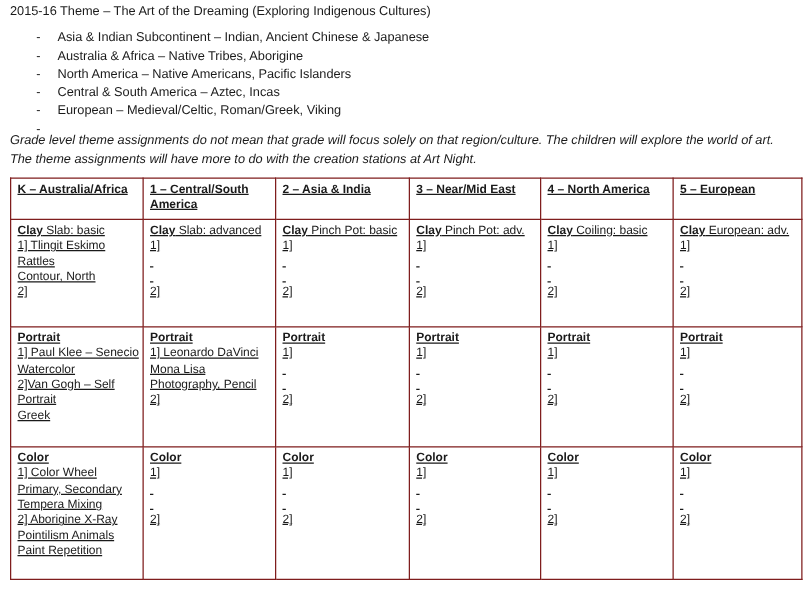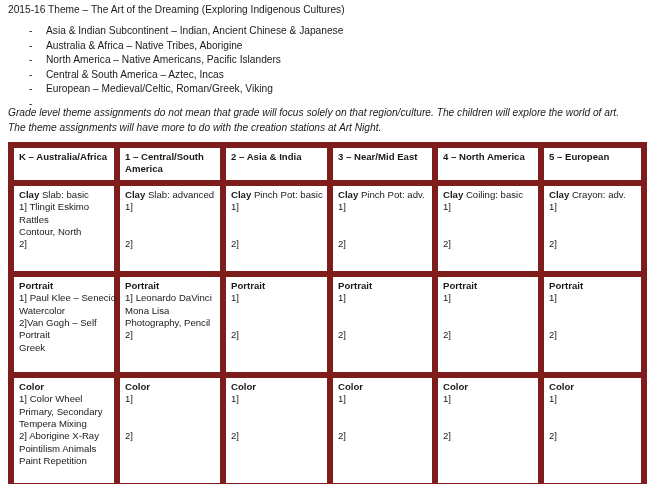--- a/index.html
+++ b/index.html
@@ -56,26 +56,27 @@
     font-style: italic;
   }
   table.matrix {
     border-collapse: collapse;
     width: 633px;
     table-layout: fixed;
     margin-top: 1px;
   }
   table.matrix th,
   table.matrix td {
-    border: 6px solid #7f1d1d;
+    border: 1px solid #7f1d1d;
     vertical-align: top;
     padding: 3px 4px 4px 5px;
     font-size: 9.6px;
     line-height: 12.4px;
     text-align: left;
+    text-decoration: underline;
   }
   table.matrix th {
     font-weight: bold;
     height: 20px;
   }
   .col-k     { width: 106px; }
   .col-1     { width: 106px; }
   .col-2     { width: 107px; }
   .col-3     { width: 105px; }
   .col-4     { width: 106px; }
@@ -163,21 +164,21 @@
             <span class="cell-line">2]</span>
           </td>
           <td>
             <span class="cell-line"><span class="cat">Clay</span><span> Coiling: basic</span></span>
             <span class="cell-line">1]</span>
             <span class="cell-line blankgap">&nbsp;</span>
             <span class="cell-line blankgap">&nbsp;</span>
             <span class="cell-line">2]</span>
           </td>
           <td>
-            <span class="cell-line"><span class="cat">Clay</span><span> Crayon: adv.</span></span>
+            <span class="cell-line"><span class="cat">Clay</span><span> European: adv.</span></span>
             <span class="cell-line">1]</span>
             <span class="cell-line blankgap">&nbsp;</span>
             <span class="cell-line blankgap">&nbsp;</span>
             <span class="cell-line">2]</span>
           </td>
         </tr>
         <tr class="row-portrait">
           <td>
             <span class="cell-line"><span class="cat">Portrait</span><span></span></span>
             <span class="cell-line">1] Paul Klee – Senecio</span>

